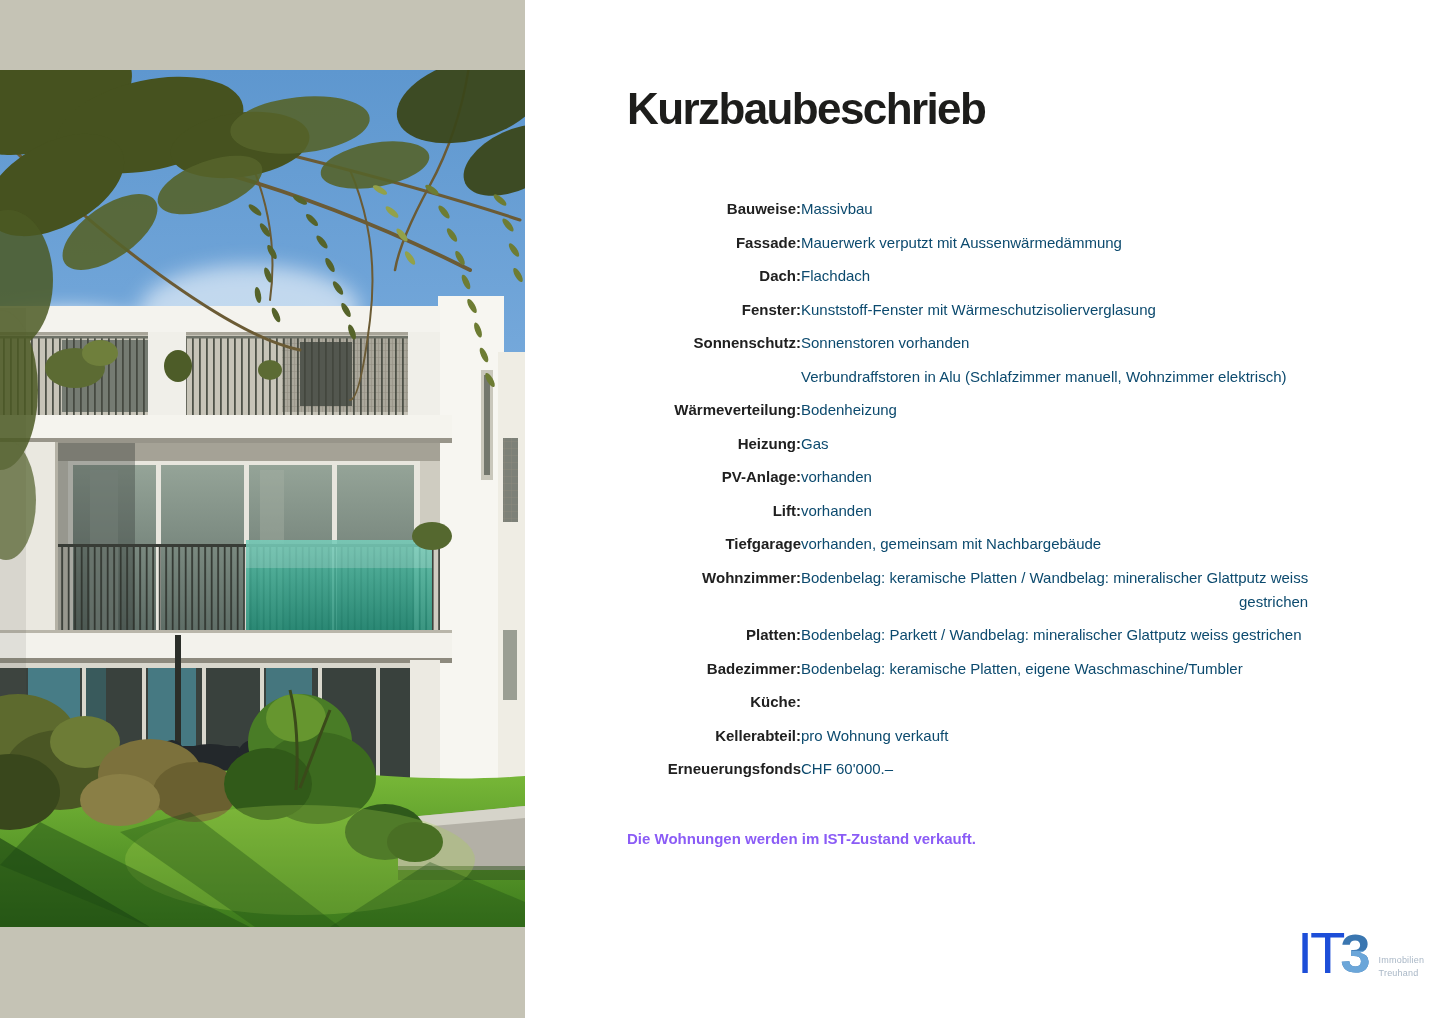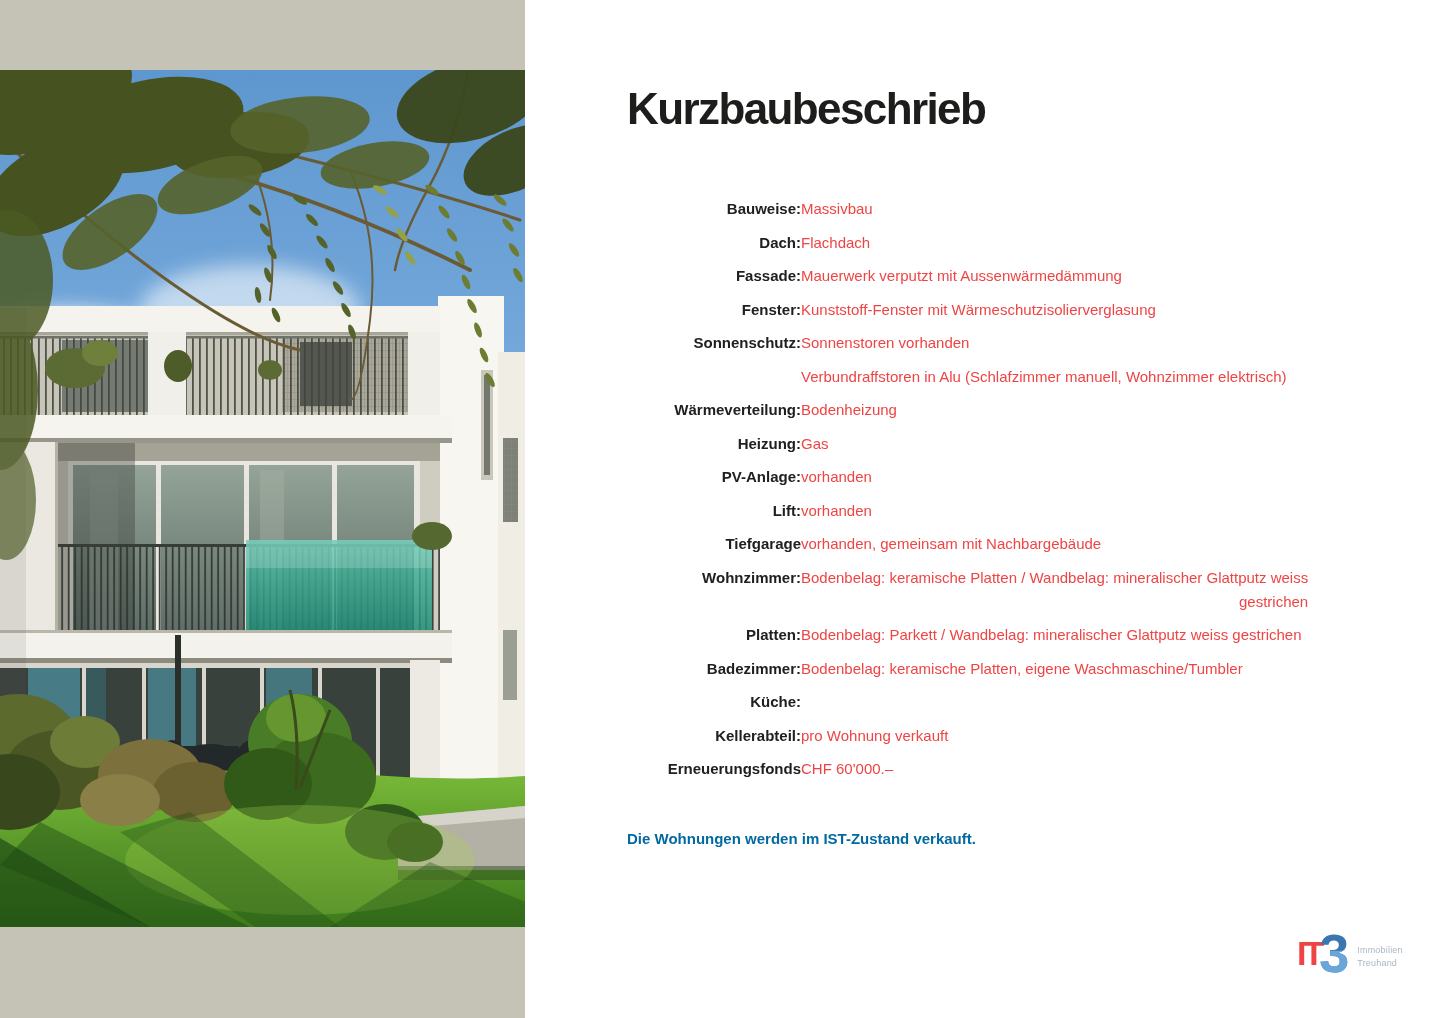--- a/index.html
+++ b/index.html
@@ -10,30 +10,30 @@
   .photo-column{position:absolute;left:0;top:0;width:525px;height:1018px;background:#c5c3b5;}
   .photo{position:absolute;left:0;top:70px;width:525px;height:857px;overflow:hidden;background:#7fb0e0;}
   .photo svg{display:block;}
 
   
   .content{position:absolute;left:627px;top:0;width:790px;}
   .page-title{margin:83px 0 0 0;font-size:44px;line-height:52px;font-weight:700;letter-spacing:-1.6px;color:#1d1d1b;}
   .specs{margin-top:62px;text-align:right;}
   .spec-row{display:flex;margin-bottom:9.5px;font-size:15px;line-height:24px;}
   .spec-label{flex:0 0 174px;width:174px;font-weight:700;color:#202020;}
-  .spec-value{white-space:pre-line;color:#ef4444;max-width:590px;}
-  .closing-note{margin:46px 0 0 0;font-size:15px;line-height:24px;font-weight:700;color:#0369a1;}
+  .spec-value{white-space:pre-line;color:#0c4a6e;max-width:590px;}
+  .closing-note{margin:46px 0 0 0;font-size:15px;line-height:24px;font-weight:700;color:#8b5cf6;}
 
   
   .logo{position:absolute;left:1297px;top:929px;display:flex;align-items:flex-start;}
-  .logo-it{font-size:34px;line-height:48px;font-weight:700;letter-spacing:-3px;color:#ef4444;}
+  .logo-it{font-size:58px;line-height:48px;font-weight:400;letter-spacing:-3px;color:#1d4ed8;}
   .logo-3wrap{position:relative;margin-left:-2px;top:-3px;}
   .logo-3{font-size:54px;line-height:54px;font-weight:700;color:#3a76b0;display:block;}
   .logo-3.light{position:absolute;left:0;top:0;color:#6ba6d9;clip-path:inset(46% 0 0 0);}
-  .logo-tagline{margin-left:8px;margin-top:15px;font-size:9px;line-height:13px;color:#a9b7c6;letter-spacing:0.2px;}
+  .logo-tagline{margin-left:8px;margin-top:25px;font-size:9px;line-height:13px;color:#a9b7c6;letter-spacing:0.2px;}
   .logo-tagline span{display:block;}
 </style>
 </head>
 <body>
 
 <div class="page">
 
   <aside class="photo-column">
     <div class="photo">
       <svg viewBox="0 0 525 857" width="525" height="857" preserveAspectRatio="none">
@@ -262,26 +262,26 @@
 
   <main class="content">
     <h1 class="page-title">Kurzbaubeschrieb</h1>
 
     <div class="specs">
       <div class="spec-row">
         <div class="spec-label">Bauweise:</div>
         <div class="spec-value">Massivbau</div>
       </div>
       <div class="spec-row">
+        <div class="spec-label">Fassade:</div>
+        <div class="spec-value">Mauerwerk verputzt mit Aussenwärmedämmung</div>
+      </div>
+      <div class="spec-row">
         <div class="spec-label">Dach:</div>
         <div class="spec-value">Flachdach</div>
-      </div>
-      <div class="spec-row">
-        <div class="spec-label">Fassade:</div>
-        <div class="spec-value">Mauerwerk verputzt mit Aussenwärmedämmung</div>
       </div>
       <div class="spec-row">
         <div class="spec-label">Fenster:</div>
         <div class="spec-value">Kunststoff-Fenster mit Wärmeschutzisolierverglasung</div>
       </div>
       <div class="spec-row">
         <div class="spec-label">Sonnenschutz:</div>
         <div class="spec-value">Sonnenstoren vorhanden</div>
       </div>
       <div class="spec-row">

